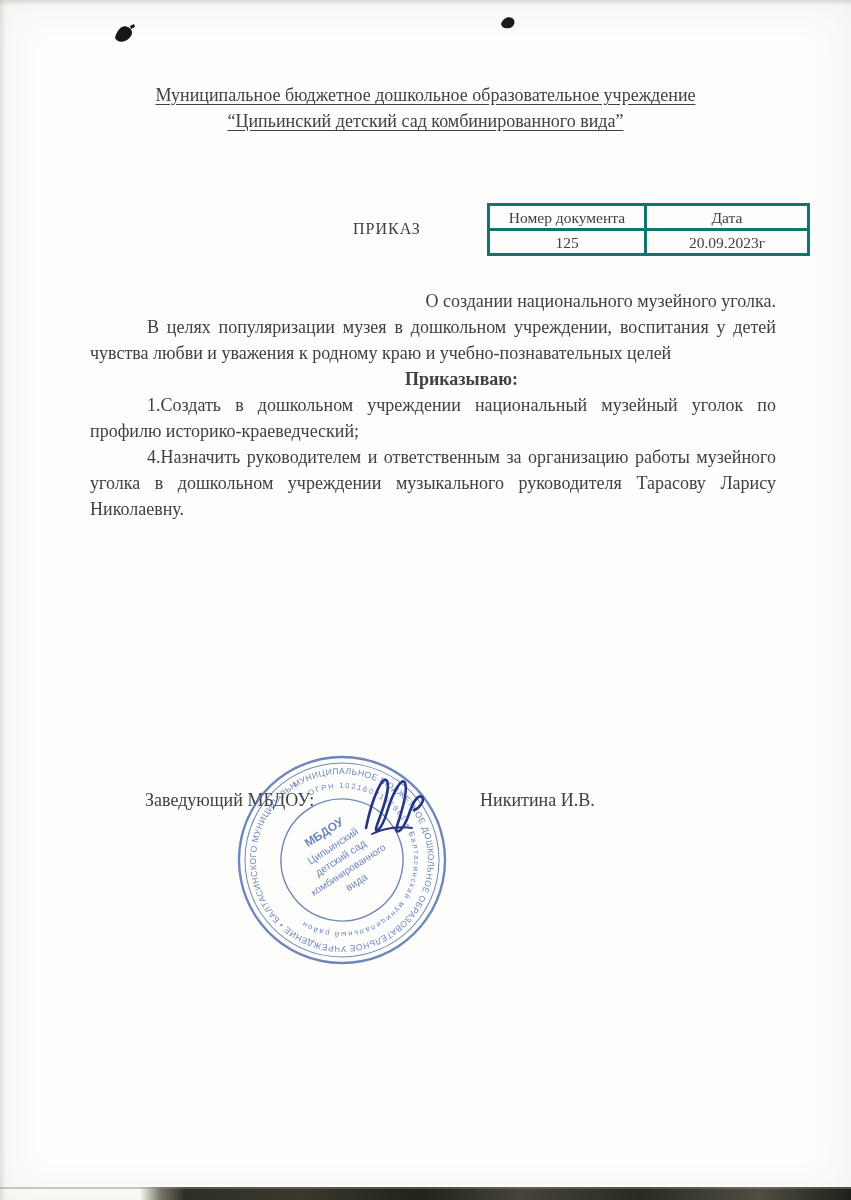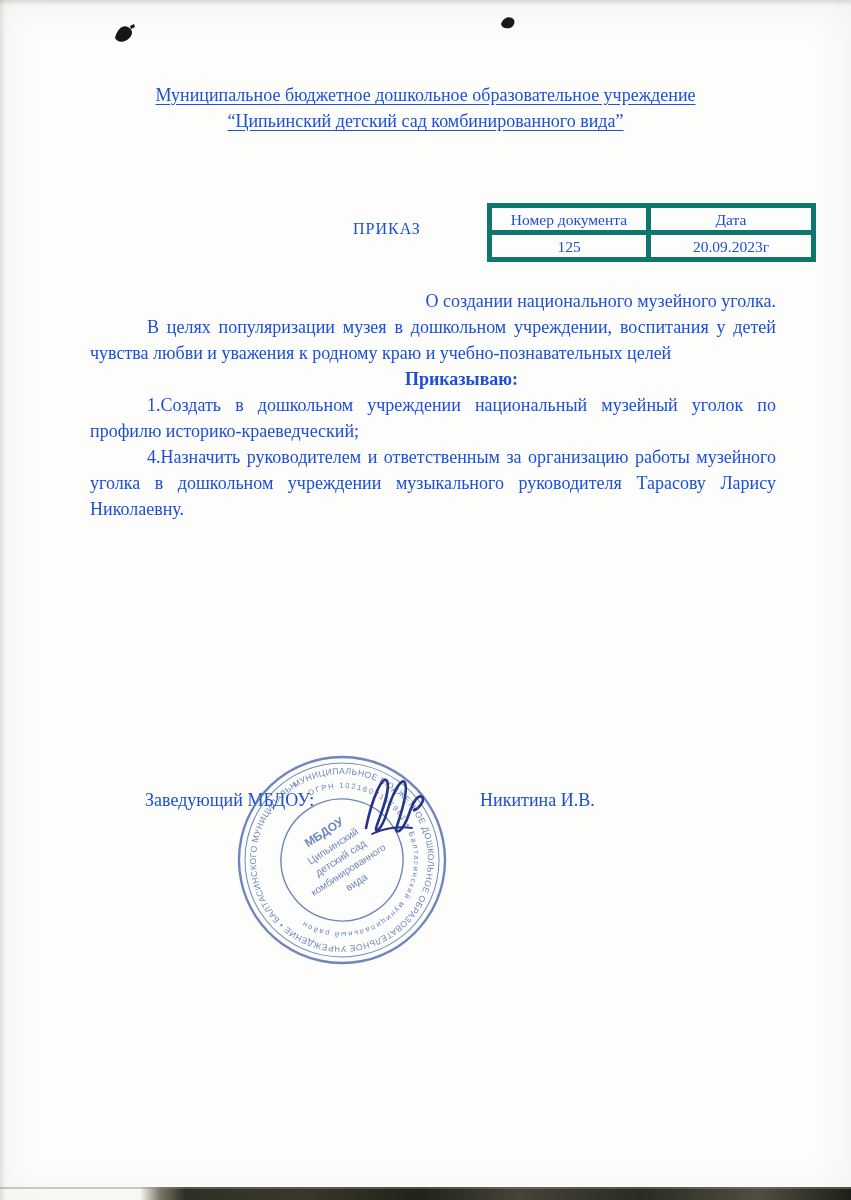--- a/index.html
+++ b/index.html
@@ -1,36 +1,36 @@
 <!DOCTYPE html>
 <html style="--stamp-ink: #4e6cae;"><head>
 <meta charset="utf-8">
 <style>
   html,body{margin:0;padding:0;background:#e9e9e7;}
   .page{
     position:relative;width:851px;height:1200px;margin:0 auto;
     background:#fdfdfb;overflow:hidden;
-    font-family:"Liberation Serif","DejaVu Serif",serif;color:#1d4ed8;
+    font-family:"Liberation Serif","DejaVu Serif",serif;color:#404040;
     box-shadow:inset 0 0 45px rgba(60,60,55,0.07);
   }
   .edge-top{position:absolute;top:0;left:0;right:0;height:6px;
     background:linear-gradient(180deg,rgba(120,120,112,0.22),rgba(0,0,0,0));}
   .edge-left{position:absolute;top:0;bottom:0;left:0;width:6px;
     background:linear-gradient(90deg,rgba(120,120,112,0.18),rgba(0,0,0,0));}
 
   
   .header{position:absolute;top:82px;left:0;right:0;text-align:center;
     font-size:18px;line-height:26px;}
   .header .u{text-decoration:underline;text-underline-offset:3px;}
 
   
   .order-word{position:absolute;left:353px;top:220px;font-size:16px;font-weight:normal;letter-spacing:1px;}
   .doc-table{position:absolute;left:487px;top:203px;border-collapse:collapse;
     font-size:15.5px;line-height:19px;}
-  .doc-table td{border:5px solid #0f766e;text-align:center;padding:1px 6px;height:20px;}
+  .doc-table td{border:3px solid #0f766e;text-align:center;padding:1px 6px;height:20px;}
   .doc-table .c1{width:142px;}
   .doc-table .c2{width:148px;}
 
   
   .content{position:absolute;left:90px;top:288px;width:686px;
     font-size:18px;line-height:26px;text-align:justify;}
   .content p{margin:0;text-indent:57px;}
   .subject{text-align:right;}
   .preamble{margin-top:39px;}
   .decree{margin-top:42px;font-weight:bold;text-align:center;}

